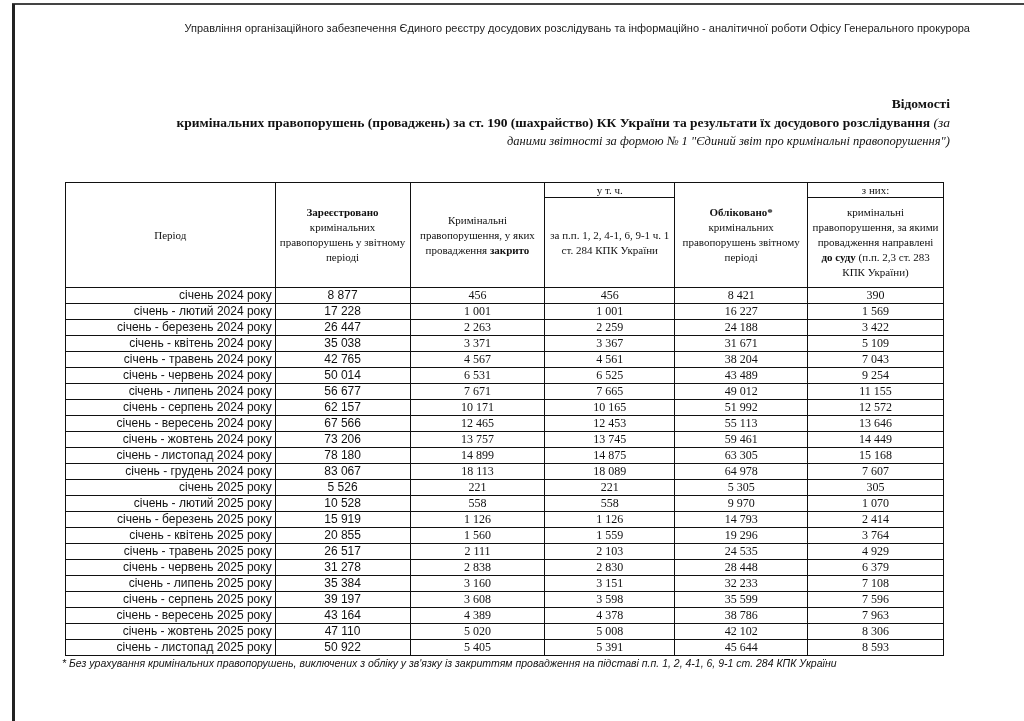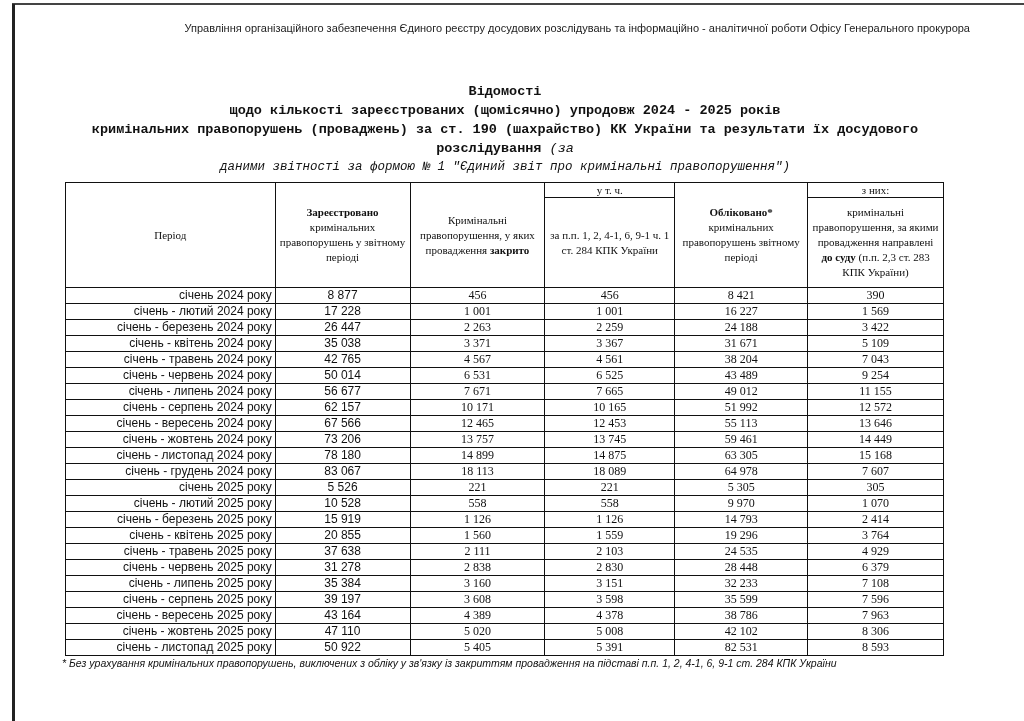--- a/index.html
+++ b/index.html
@@ -6,22 +6,22 @@
   body {
     width:1024px; height:721px; background:#ffffff; position:relative; overflow:hidden;
     font-family:"Liberation Serif", "DejaVu Serif", serif; color:#111;
   }
   .scan-edge-left { position:absolute; left:12px; top:4px; width:3px; height:717px; background:#222; }
   .scan-edge-top { position:absolute; left:12px; top:3px; width:1012px; height:2px; background:#444; }
   .org-header {
     position:absolute; left:180px; top:22px; width:790px; text-align:right;
     font-family:"Liberation Sans", "DejaVu Sans", sans-serif; font-size:11px; color:#222;
   }
-  .title-block { position:absolute; left:60px; top:82px; width:890px; text-align:center;
-    font-family:Liberation Mono, monospace; }
+  .title-block { position:absolute; left:60px; top:94px; width:890px; text-align:right;
+    font-family:Liberation Serif, serif; }
   .title-line { font-weight:bold; font-size:13.5px; line-height:19px; }
   .subtitle-line { font-style:italic; font-size:12.5px; line-height:19px; }
   .subtitle-inline { font-weight:normal; font-style:italic; }
   table.report {
     position:absolute; left:65px; top:182px; width:879px; border-collapse:collapse;
     font-family:"Liberation Serif", "DejaVu Serif", serif; font-size:12px;
   }
   table.report td, table.report th {
     border:1.5px solid #111; padding:0 3px; font-weight:normal;
   }
@@ -38,21 +38,20 @@
 </head>
 <body>
 
 <div class="scan-edge-top"></div>
 <div class="scan-edge-left"></div>
 
 <div class="org-header">Управління організаційного забезпечення Єдиного реєстру досудових розслідувань та інформаційно - аналітичної роботи Офісу Генерального прокурора</div>
 
 <div class="title-block">
   <div class="title-line">Відомості</div>
-  <div class="title-line">щодо кількості зареєстрованих (щомісячно) упродовж 2024 - 2025 років</div>
   <div class="title-line">
     <span>кримінальних правопорушень (проваджень) за ст. 190 (шахрайство) КК України та результати їх досудового розслідування</span>
     <span class="subtitle-inline">(за</span>
   </div>
   <div class="subtitle-line">даними звітності за формою № 1 "Єдиний звіт про кримінальні правопорушення")</div>
 </div>
 
 <table class="report">
   <colgroup>
     <col style="width:210px">
@@ -213,21 +212,21 @@
       <tr class="data-row">
         <td class="period">січень - квітень 2025 року</td>
         <td class="num bold">20 855</td>
         <td class="num">1 560</td>
         <td class="num">1 559</td>
         <td class="num">19 296</td>
         <td class="num">3 764</td>
       </tr>
       <tr class="data-row">
         <td class="period">січень - травень 2025 року</td>
-        <td class="num bold">37 638</td>
+        <td class="num bold">26 517</td>
         <td class="num">2 111</td>
         <td class="num">2 103</td>
         <td class="num">24 535</td>
         <td class="num">4 929</td>
       </tr>
       <tr class="data-row">
         <td class="period">січень - червень 2025 року</td>
         <td class="num bold">31 278</td>
         <td class="num">2 838</td>
         <td class="num">2 830</td>
@@ -264,19 +263,19 @@
         <td class="num">5 020</td>
         <td class="num">5 008</td>
         <td class="num">42 102</td>
         <td class="num">8 306</td>
       </tr>
       <tr class="data-row">
         <td class="period">січень - листопад 2025 року</td>
         <td class="num bold">50 922</td>
         <td class="num">5 405</td>
         <td class="num">5 391</td>
-        <td class="num">82 531</td>
+        <td class="num">45 644</td>
         <td class="num">8 593</td>
       </tr>
     </tbody>
 </table>
 
 <div class="footnote">* Без урахування кримінальних правопорушень, виключених з обліку у зв'язку із закриттям провадження на підставі п.п. 1, 2, 4-1, 6, 9-1 ст. 284 КПК України</div>
 
 </body></html>

